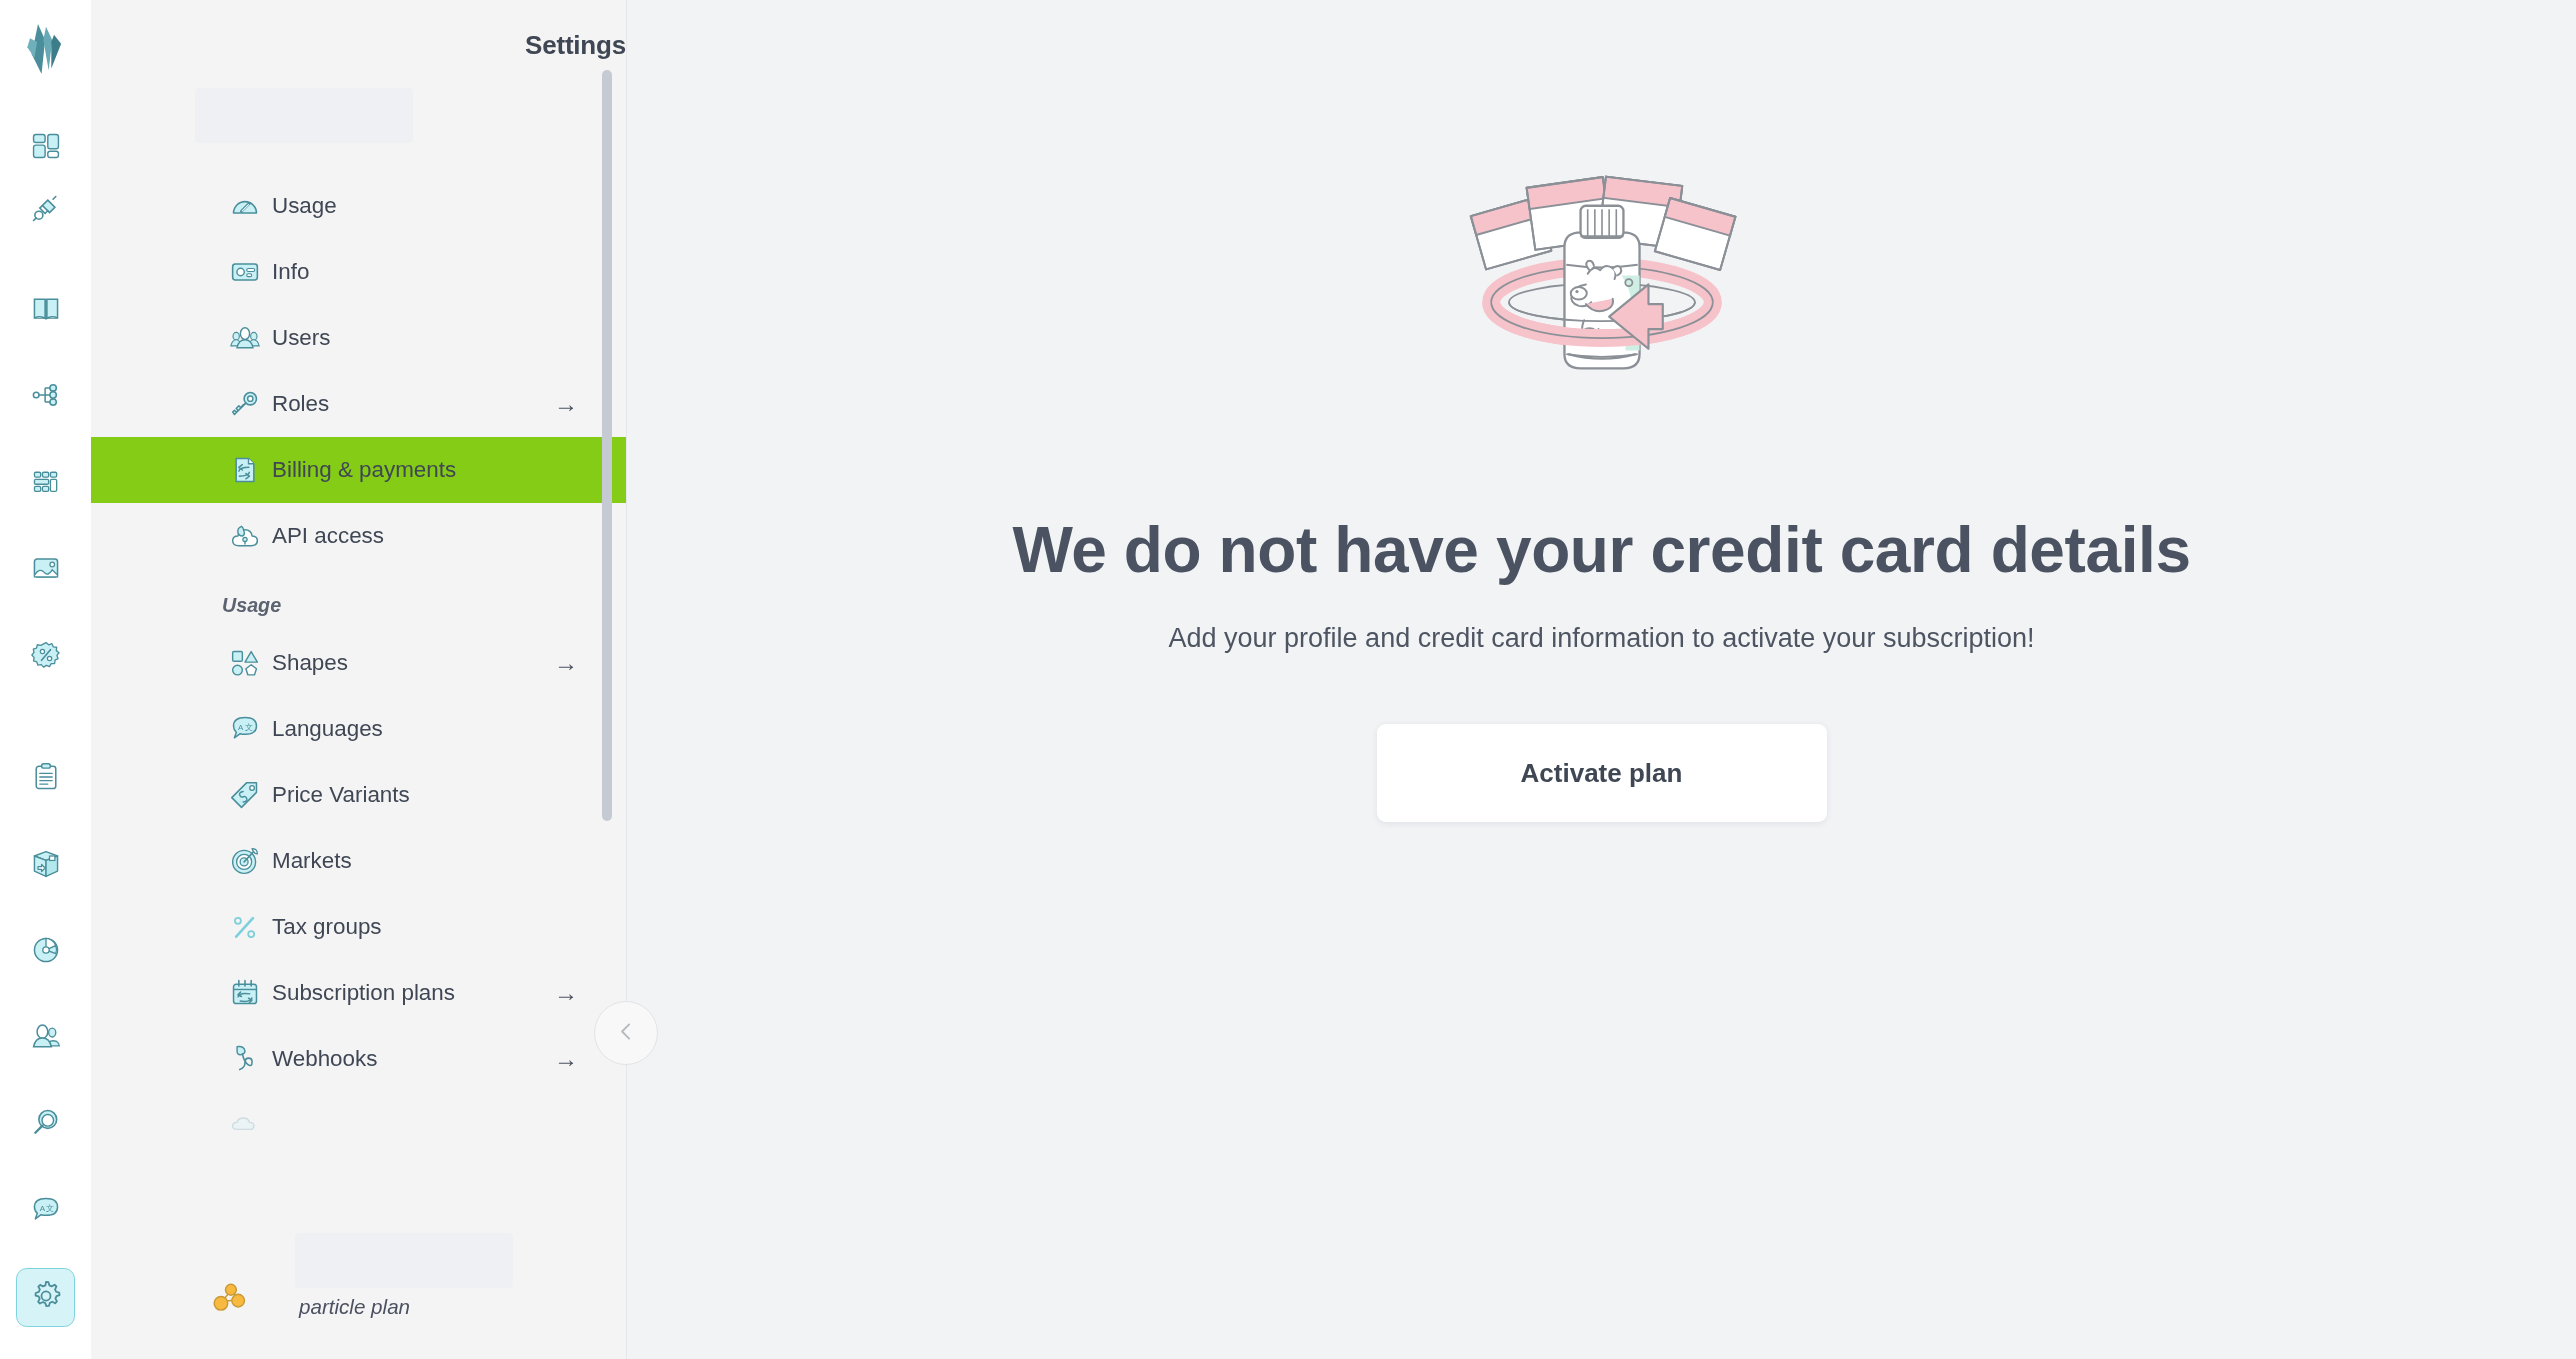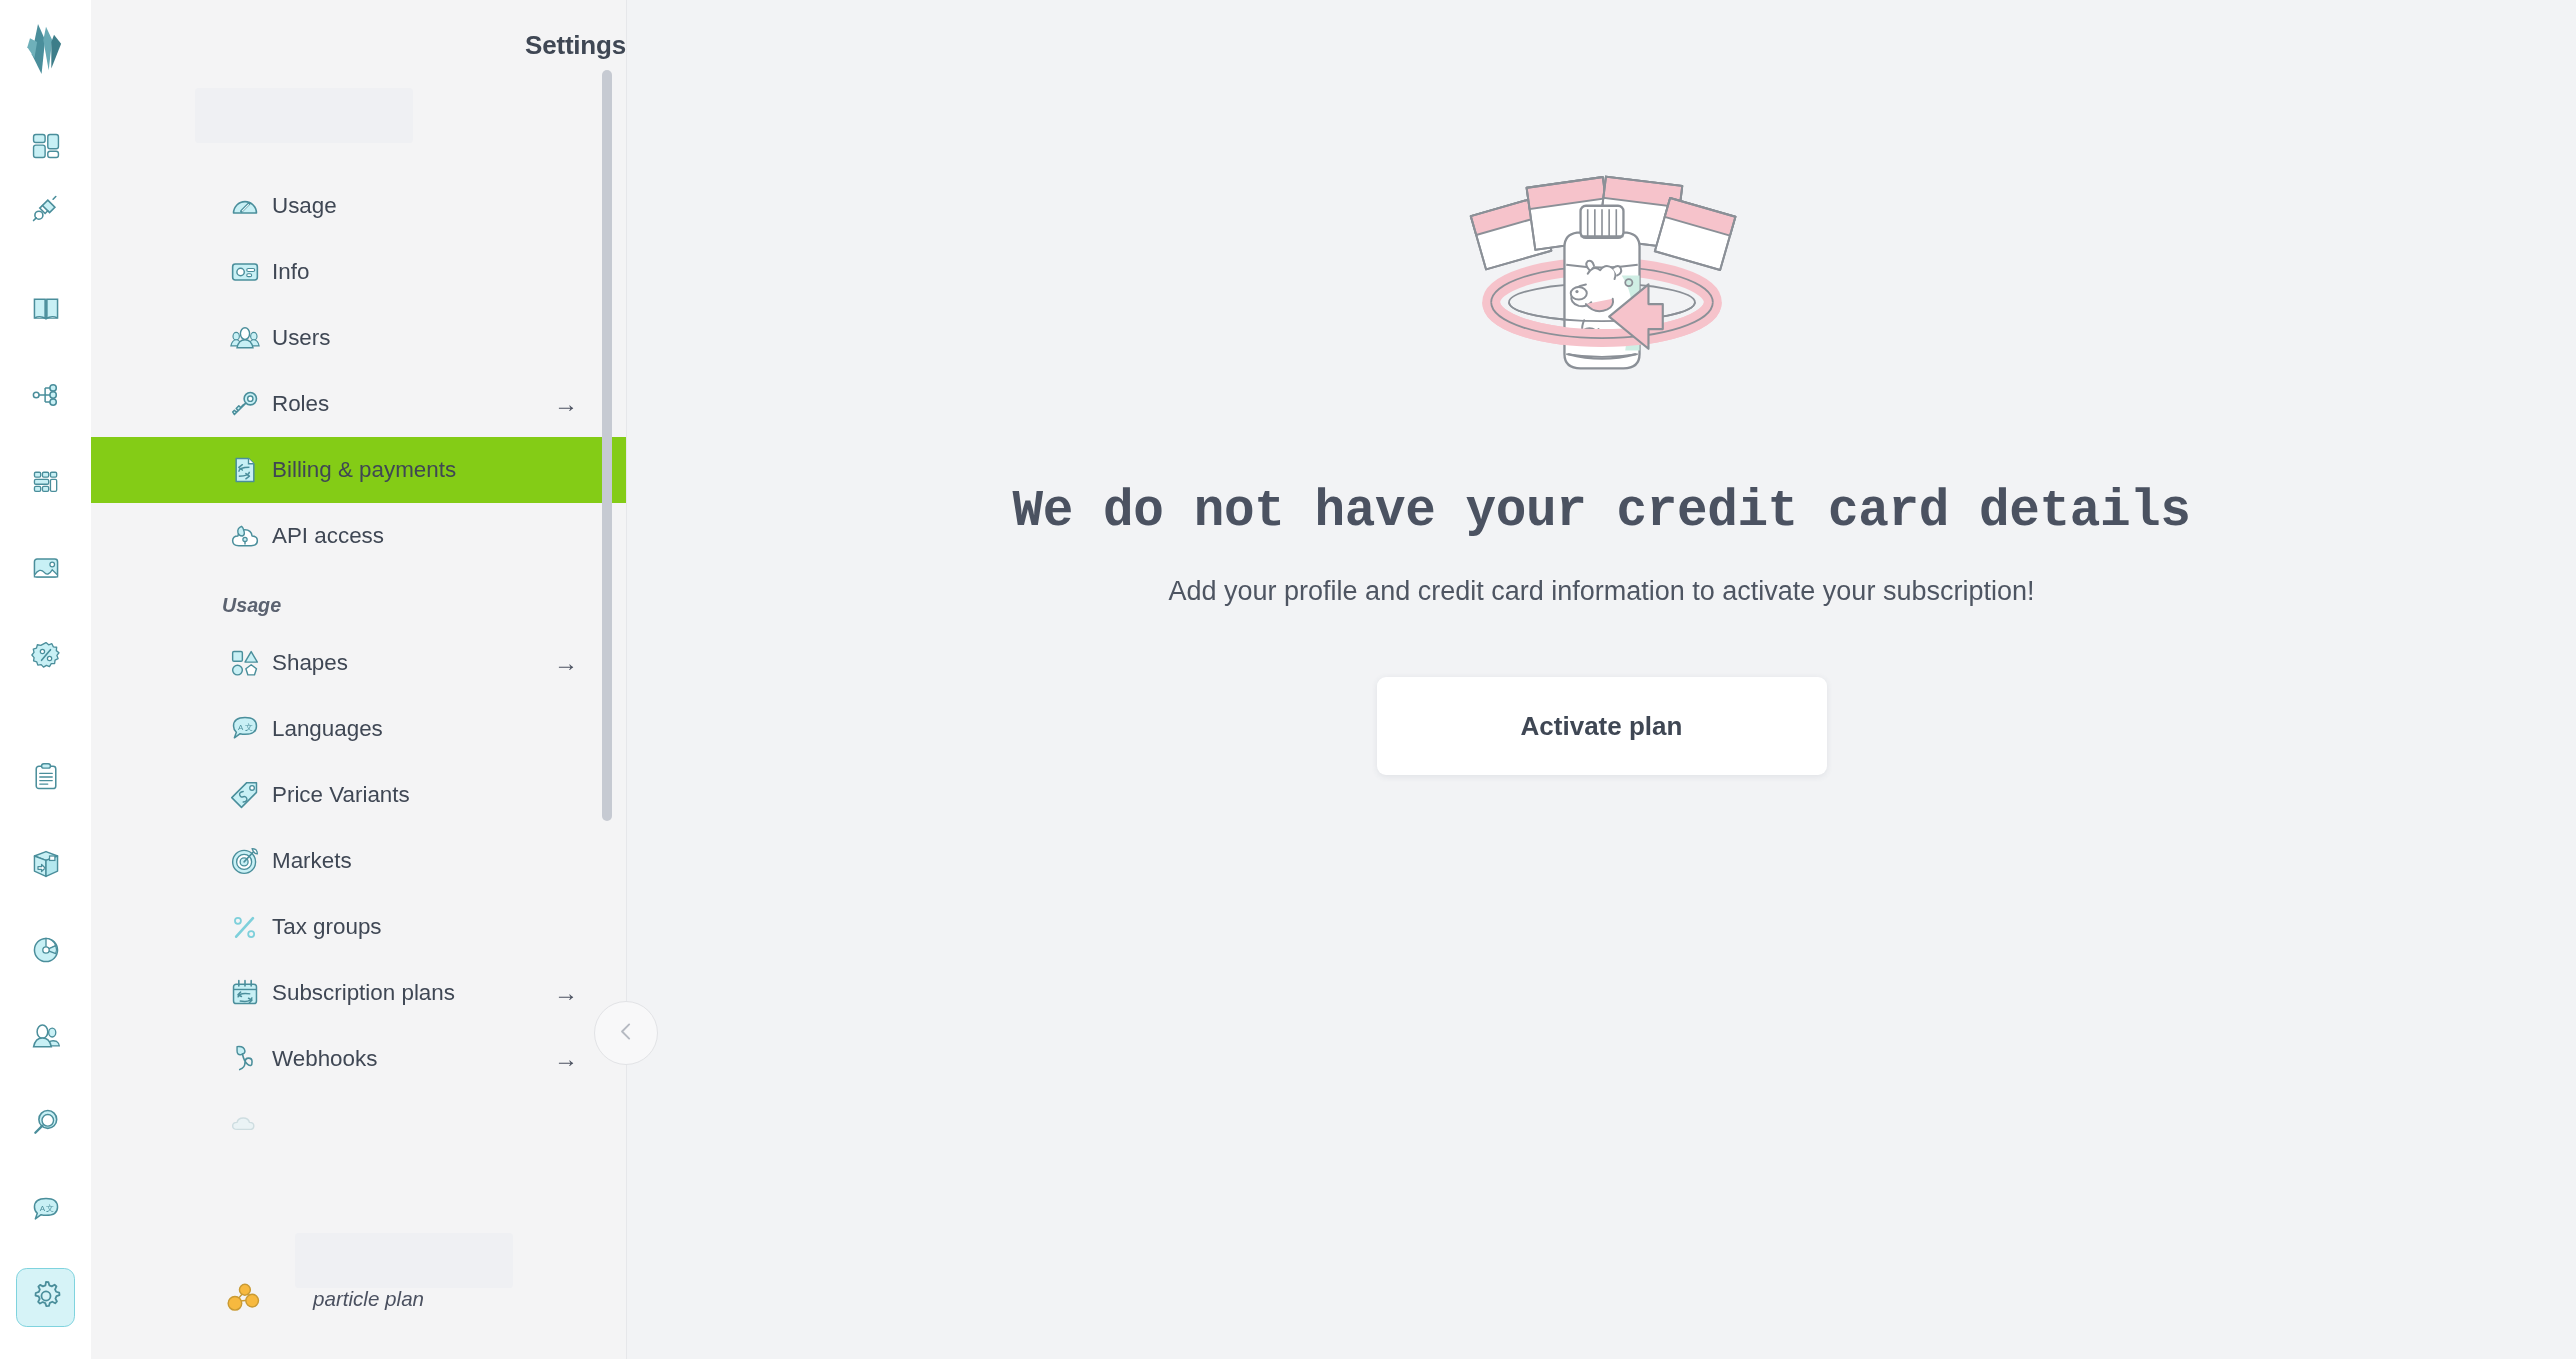--- a/index.html
+++ b/index.html
@@ -95,22 +95,22 @@
   .panel-footer {
     position: relative;
     height: 134px;
   }
   .skeleton-bottom {
     position: absolute; left: 204px; top: 7.2px;
     width: 218px; height: 55px;
     background: #eff0f3; border-radius: 3.6px;
   }
   .plan-row {
-    position: absolute; left: 134px; top: 52px;
-    display: flex; align-items: center;
+    position: absolute; left: 120px; top: 52px;
+    display: flex; align-items: flex-end;
   }
   .plan-label {
     font-size: 20.6px; font-style: italic; color: #4b5160; margin-left: 50px;
     white-space: nowrap;
   }
 
   
   .scrollbar-track {
     position: absolute; right: 14.3px; top: 70px; width: 9.8px;
     height: 1190px; background: transparent;
@@ -133,23 +133,23 @@
   .main {
     flex: 1; height: 1360px;
     background: #f2f3f5;
     border-left: 0.9px solid #e6e7ea;
     display: flex; flex-direction: column;
     align-items: center;
     position: relative;
   }
   .illustration { margin-top: 150px; }
   .headline {
-    margin-top: 88px;
-    font-family: Liberation Mono, monospace;
-    font-size: 51px; font-weight: bold; color: #4b5261;
+    margin-top: 118px;
+    font-family: Liberation Sans, sans-serif;
+    font-size: 64px; font-weight: bold; color: #4b5261;
     letter-spacing: -0.4px;
   }
   .subline {
     margin-top: 36px;
     font-size: 27px; color: #4e5562;
   }
   .activate-btn {
     margin-top: 70px;
     width: 450px; height: 98px;
     background: #ffffff;

